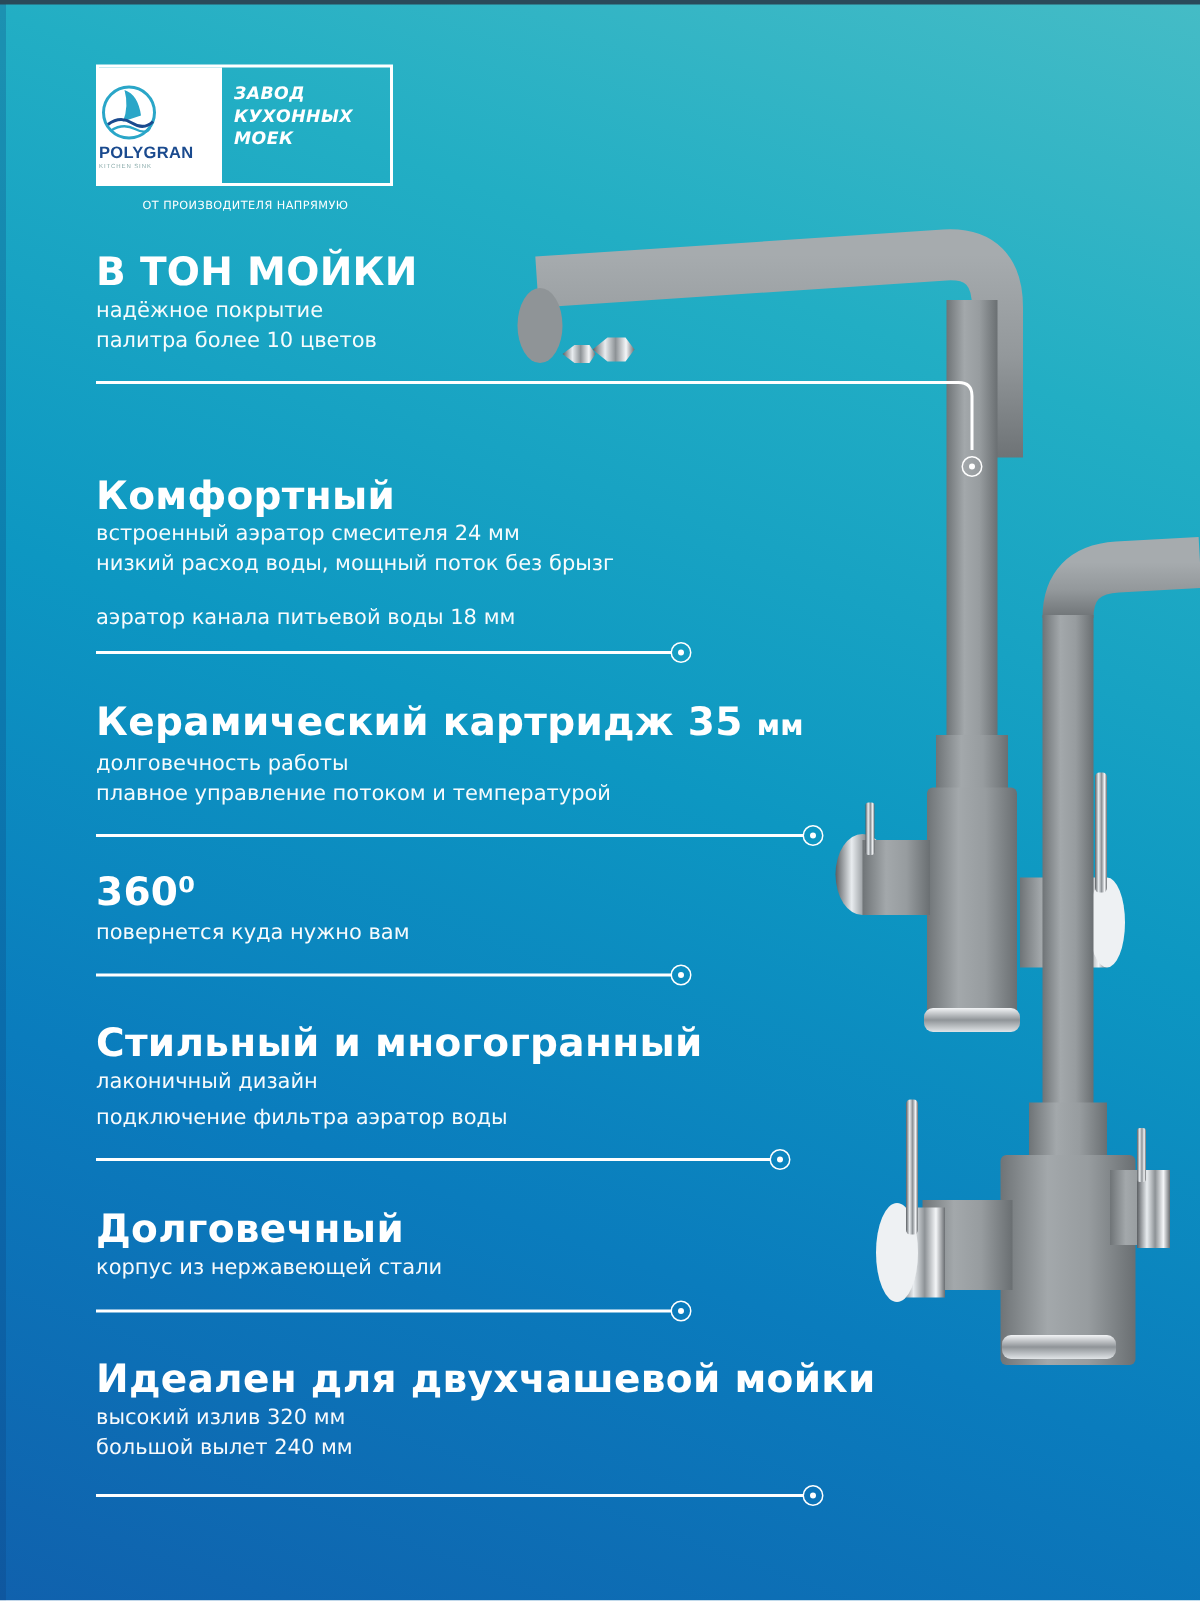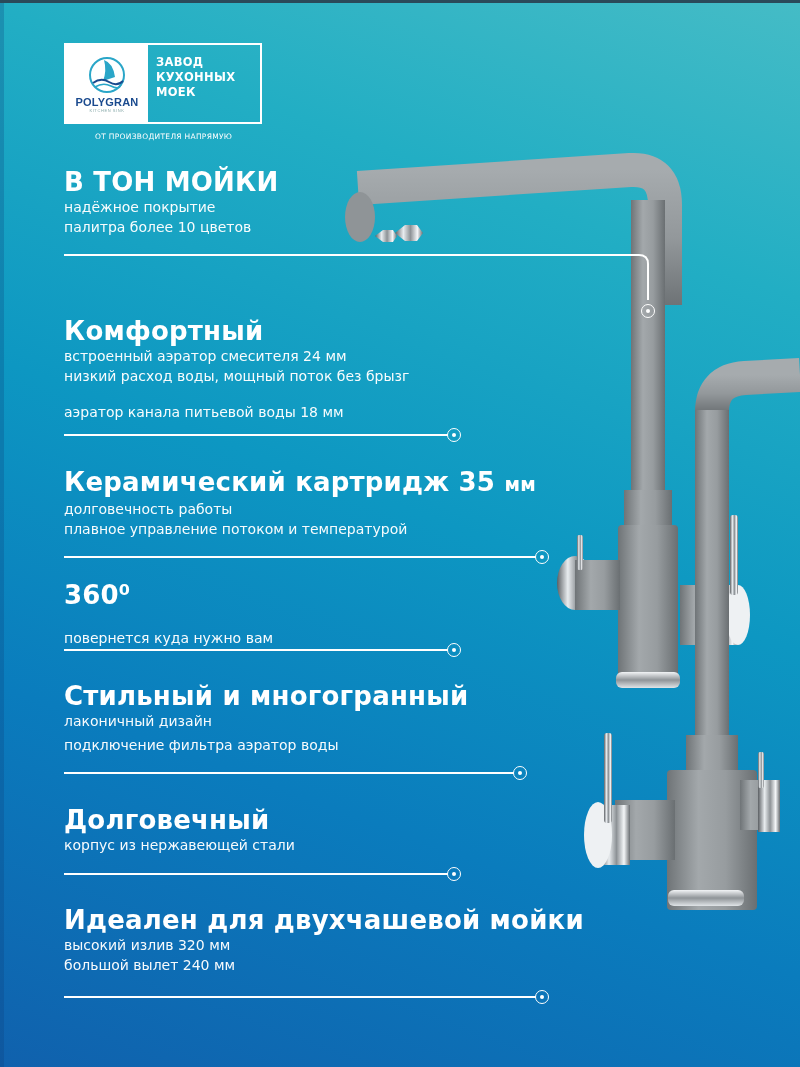--- a/index.html
+++ b/index.html
@@ -12,26 +12,26 @@
     content:""; position:absolute; left:0; top:0; width:4px; height:100%;
     background: rgba(10,60,120,0.25);
   }
   .page::after {
     content:""; position:absolute; left:0; top:0; width:100%; height:3px;
     background:#2a4a5a;
   }
 
   
   .logo { position:absolute; left:64px; top:43px; width:194px; height:77px; border:2px solid #fff; display:flex; }
-  .logo-left { width:82px; height:100%; background:#fff; display:flex; flex-direction:column; align-items:center; justify-content:center; }
+  .logo-left { width:82px; height:100%; background:#fff; display:flex; flex-direction:column; justify-content:center; }
   .logo-left svg { display:block; }
   .logo-brand { font-family:"Liberation Sans", sans-serif; font-weight:bold; font-size:11px; color:#1a4a8e; letter-spacing:0.2px; margin-top:1px; }
   .logo-sub { font-family:"Liberation Sans", sans-serif; font-size:4px; color:#8aa; letter-spacing:0.6px; }
   .logo-right { flex:1; padding:10px 0 0 8px; color:#fff; font-family:"DejaVu Sans", sans-serif; font-weight:bold; font-size:11.5px; line-height:15px; letter-spacing:0.3px; }
-  .logo-right div { display:block; }
+  .logo-right div { display:block;font-style:italic; }
   .tagline { position:absolute; left:72px; top:132px; font-size:7.5px; color:#fff; letter-spacing:0.3px;padding-left:23px; }
 
   
   .feature { position:absolute; left:64px; color:#fff; }
   .f-title { font-family:"DejaVu Sans", sans-serif; font-weight:bold; font-size:26px; line-height:30px; letter-spacing:0.2px; white-space:nowrap; }
   .f-title .unit { font-size:19px;margin-top:44px; }
   .f-line { font-size:14px; line-height:20px; white-space:nowrap; font-weight:normal; opacity:0.97; }
   .f-line.gap { margin-top:16px; }
 
   .rule { position:absolute; left:64px; height:2px; background:#fff; }
@@ -148,21 +148,21 @@
   <div class="feature" style="top:467px">
     <div class="f-title"><span>Керамический картридж 35</span> <span class="unit">мм</span></div>
     <div class="f-line">долговечность работы</div>
     <div class="f-line">плавное управление потоком и температурой</div>
   </div>
   <div class="rule" style="top:556px;width:472px"></div>
   <div class="dot" style="left:535px;top:550px"></div>
 
   <div class="feature" style="top:580px">
     <div class="f-title">360⁰</div>
-    <div class="f-line" style="margin-top:18px">повернется куда нужно вам</div>
+    <div class="f-line" style="margin-top:2px">повернется куда нужно вам</div>
   </div>
   <div class="rule" style="top:649px;width:384px"></div>
   <div class="dot" style="left:447px;top:643px"></div>
 
   <div class="feature" style="top:681px">
     <div class="f-title">Стильный и многогранный</div>
     <div class="f-line">лаконичный дизайн</div>
     <div class="f-line" style="margin-top:4px">подключение фильтра аэратор воды</div>
   </div>
   <div class="rule" style="top:772px;width:450px"></div>

